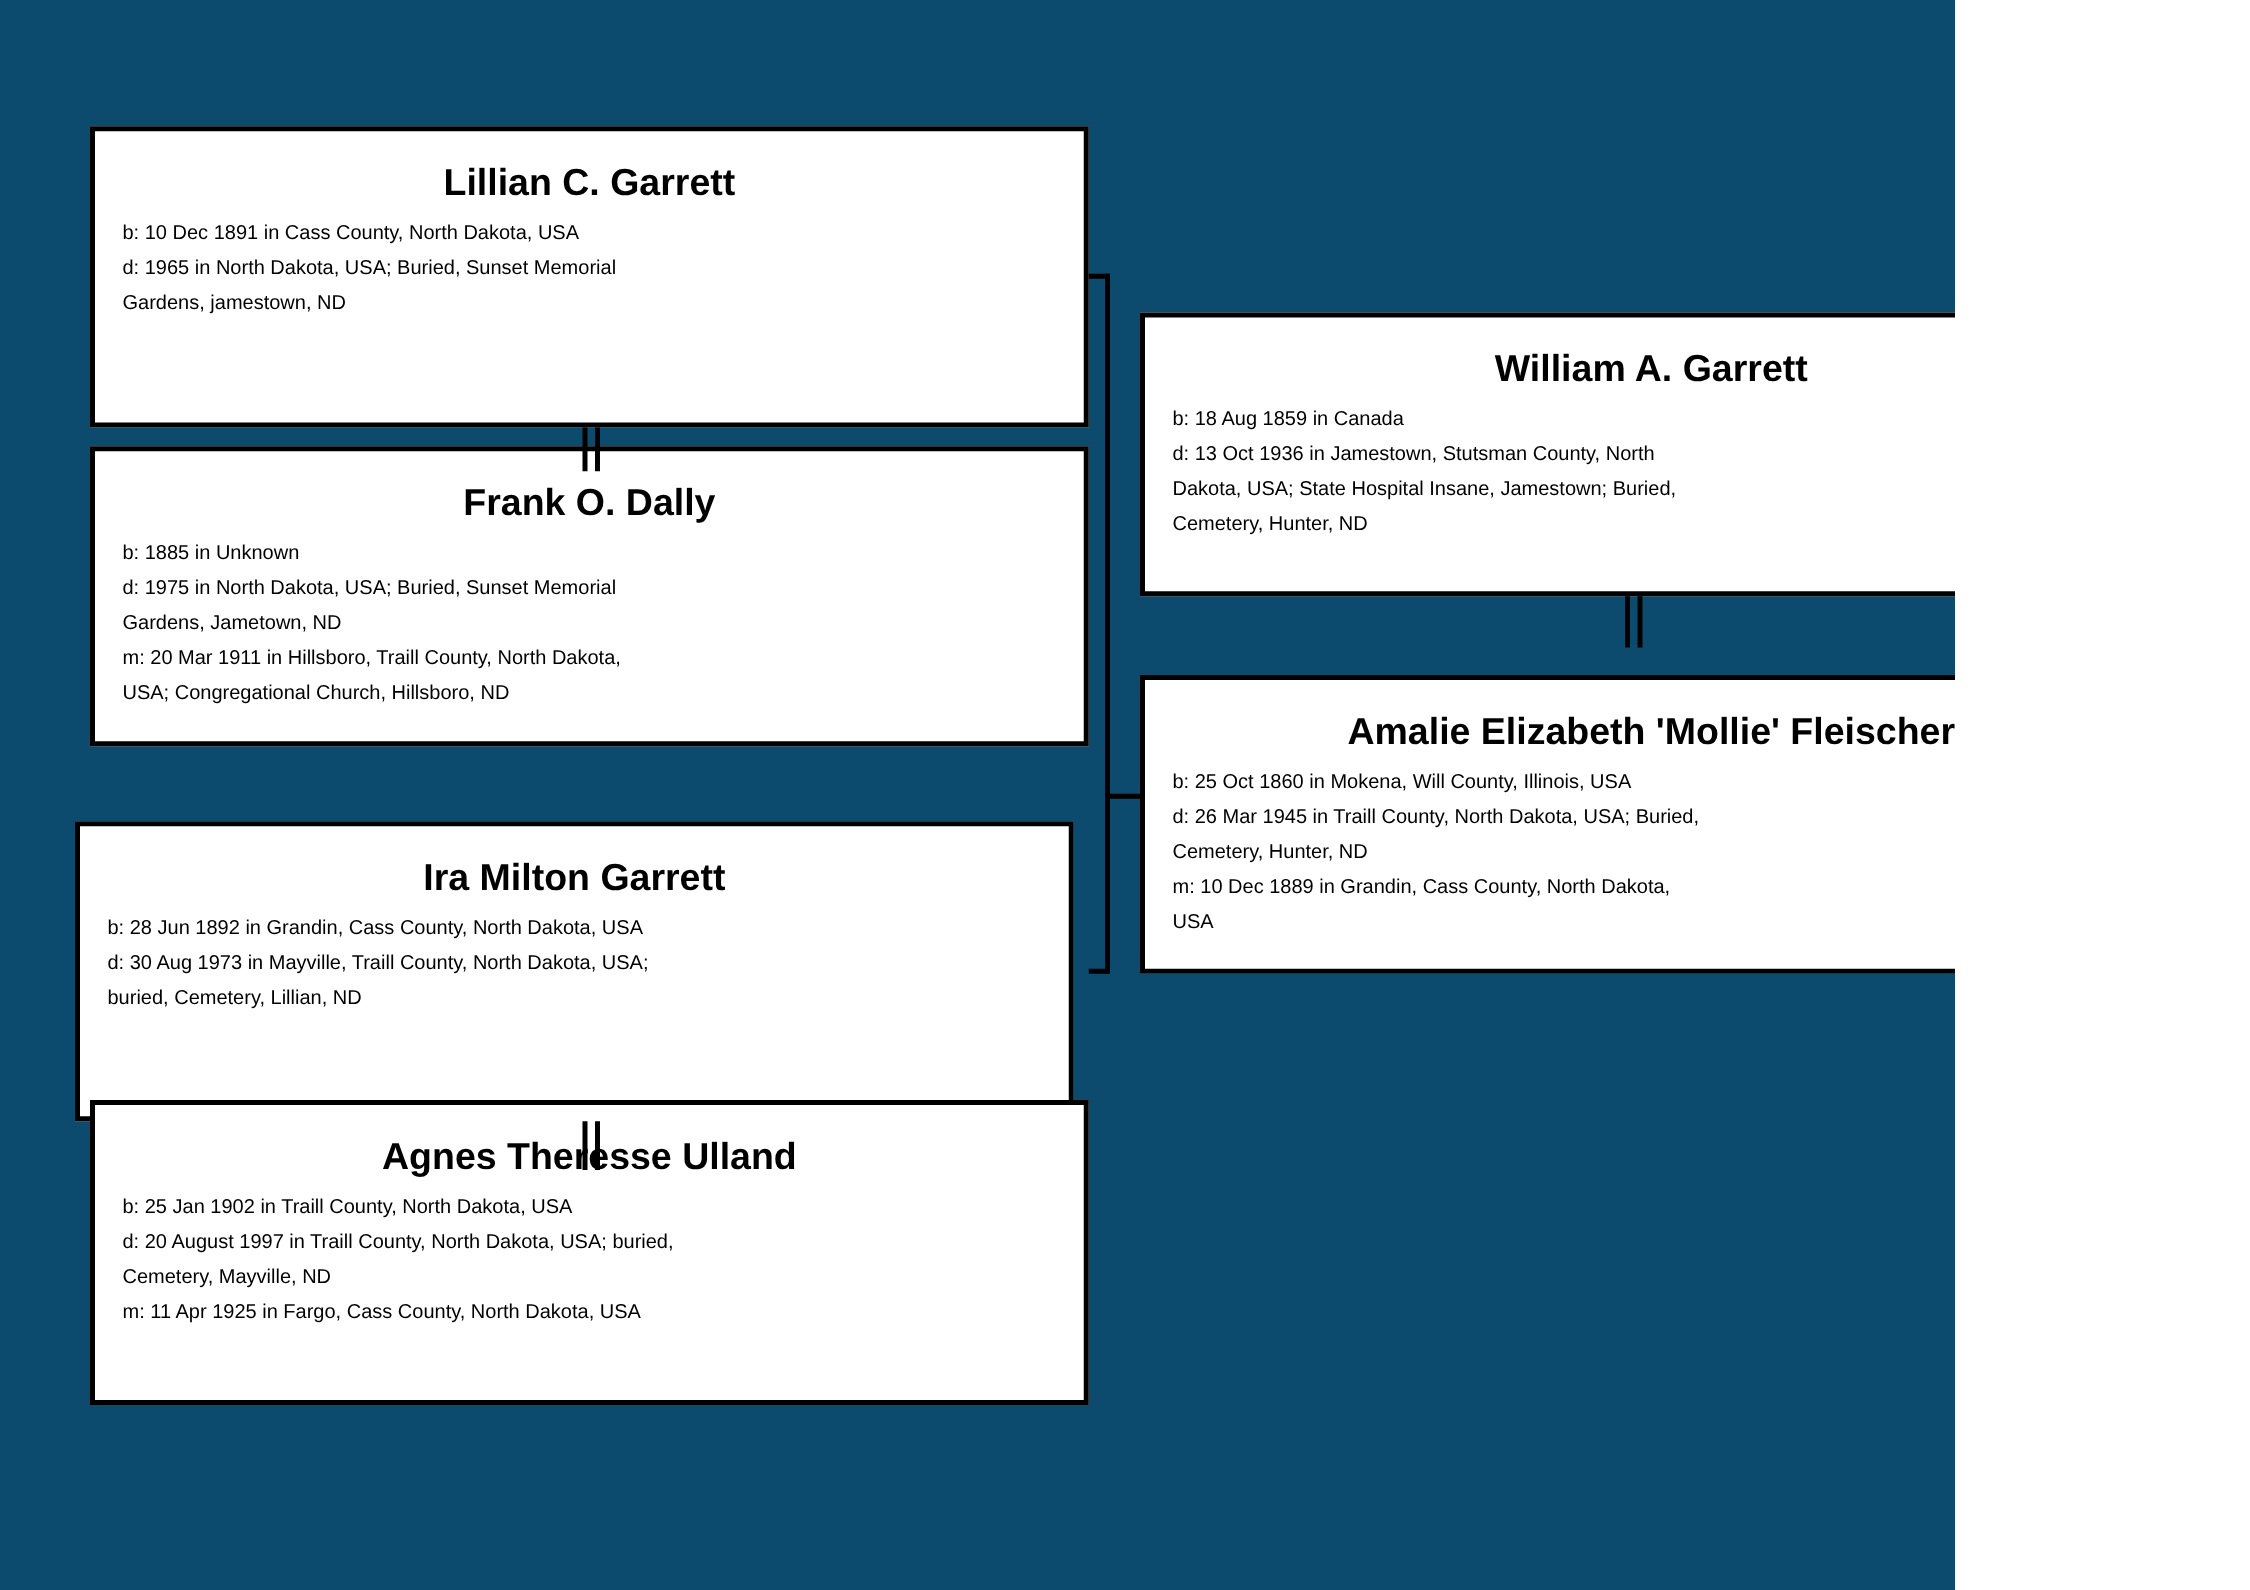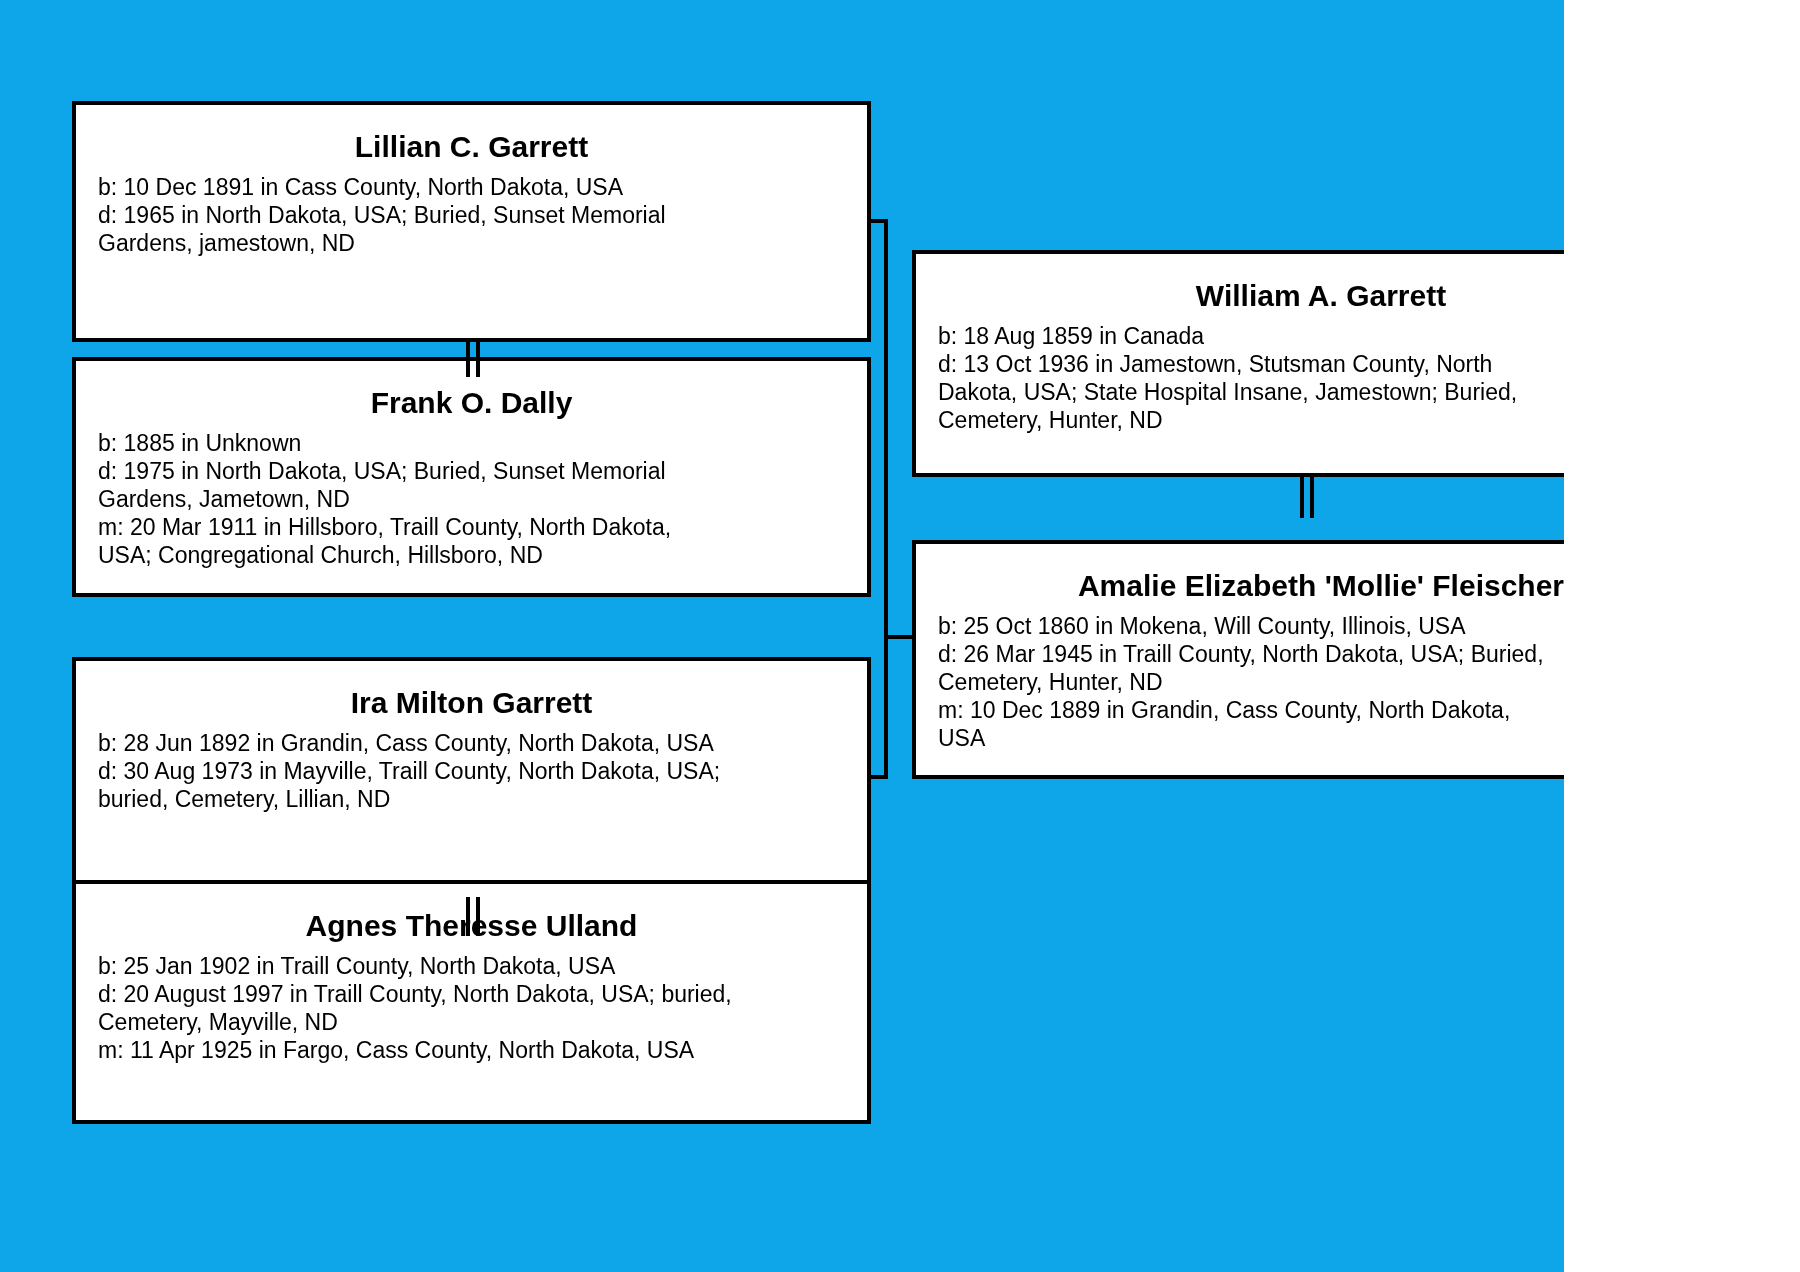--- a/index.html
+++ b/index.html
@@ -1,20 +1,20 @@
 <!DOCTYPE html>
 <html><head>
 <meta charset="utf-8">
 <style>
   html, body { margin: 0; padding: 0; background: #ffffff; }
   .canvas {
     position: relative;
     width: 1564px;
     height: 1272px;
-    background: #0ea5e9;
+    background: #0c4a6e;
     font-family: "Liberation Sans", sans-serif;
     color: #000000;
     overflow: hidden;
   }
   .pbox {
     position: absolute;
     background: #ffffff;
     border: 4px solid #000000;
     box-sizing: border-box;
   }
@@ -23,32 +23,32 @@
     text-align: center;
     font-size: 30px;
     font-weight: bold;
     line-height: 36px;
     white-space: nowrap;
   }
   .pdetails {
     margin-top: 8px;
     padding-left: 22px;
     padding-right: 8px;
-    font-size: 23px;
+    font-size: 16px;
     line-height: 28px;
   }
   .pdetails .line { white-space: nowrap; }
   .conn {
     position: absolute;
     background: #000000;
   }
   
   #box-lillian { left: 72px;  top: 101px; width: 799px; height: 241px; }
   #box-frank   { left: 72px;  top: 357px; width: 799px; height: 240px; }
-  #box-ira     { left: 72px;  top: 657px; width: 799px; height: 240px; }
+  #box-ira     { left: 60px;  top: 657px; width: 799px; height: 240px; }
   #box-agnes   { left: 72px;  top: 880px; width: 799px; height: 244px; }
   #box-william { left: 912px; top: 250px; width: 818px; height: 227px; }
   #box-amalie  { left: 912px; top: 540px; width: 818px; height: 239px; }
   
   #m1a { left: 466px;  top: 342px; width: 4px; height: 35px; }
   #m1b { left: 476px;  top: 342px; width: 4px; height: 35px; }
   #m2a { left: 466px;  top: 897px; width: 4px; height: 39px; }
   #m2b { left: 476px;  top: 897px; width: 4px; height: 39px; }
   #m3a { left: 1300px; top: 477px; width: 4px; height: 41px; }
   #m3b { left: 1310px; top: 477px; width: 4px; height: 41px; }

